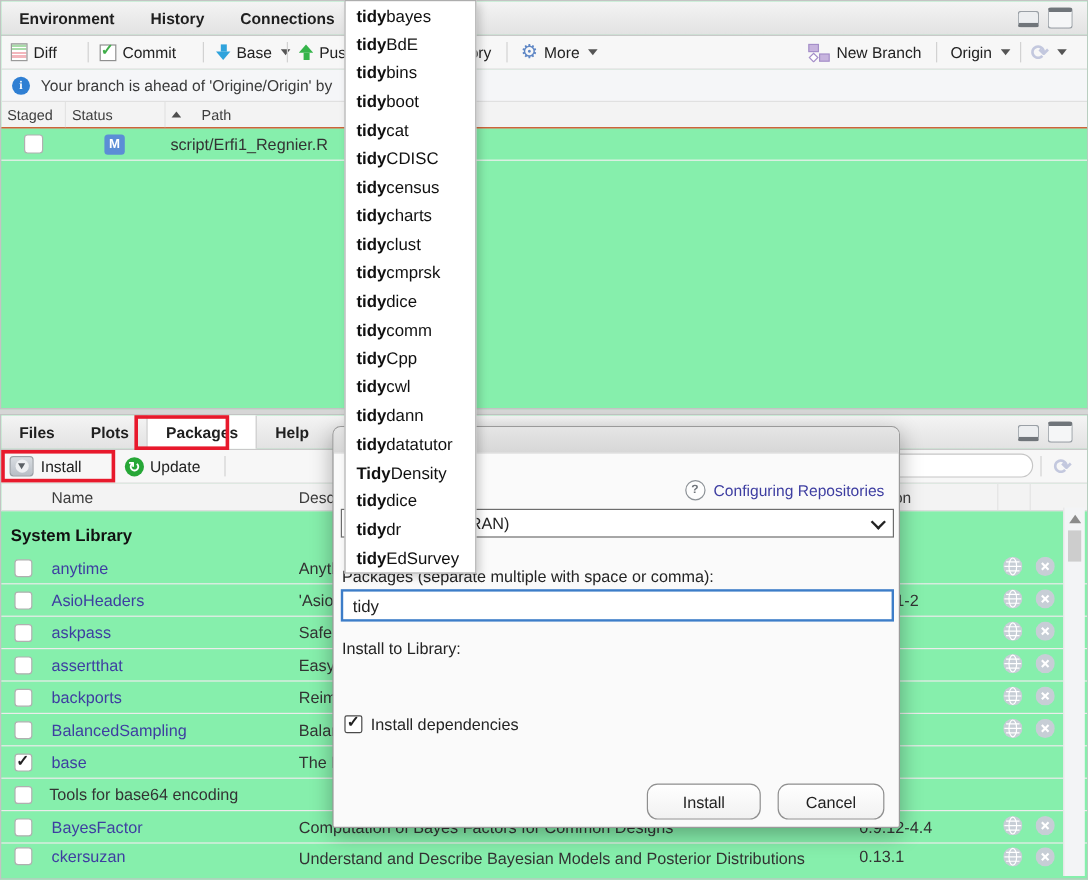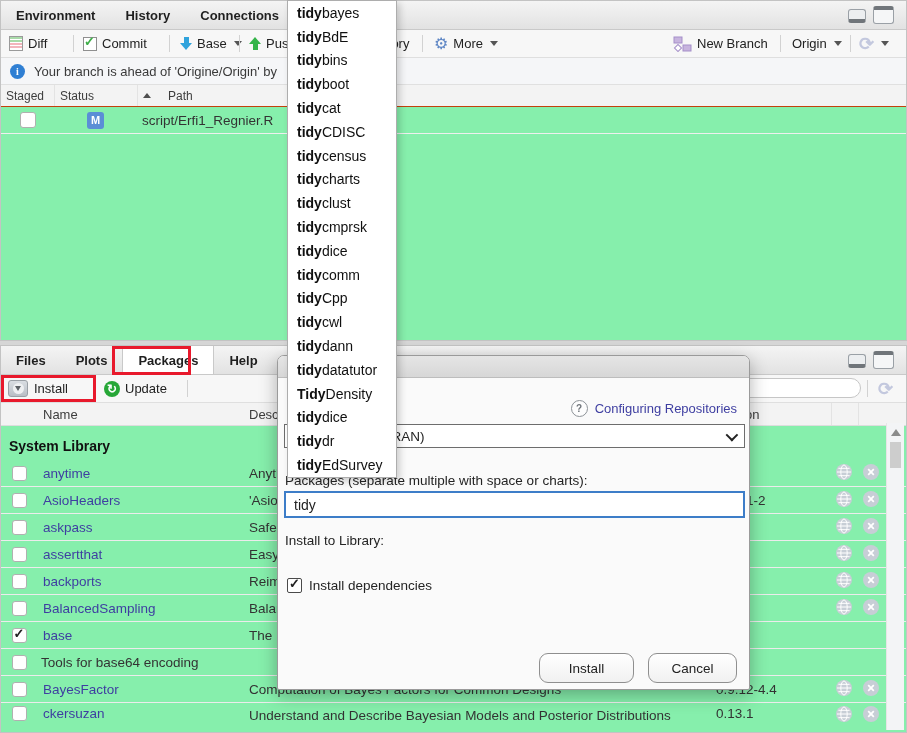--- a/index.html
+++ b/index.html
@@ -91,21 +91,21 @@
   .dlg-link-row{position:absolute;top:44px;right:12px;display:flex;align-items:center;gap:7px}
   .dlg-link{color:#3e3ea1;font-size:13px}
   .dlg-select{position:absolute;left:6px;width:461px;height:24px;border:1px solid #6d6d6d;background:#fff;display:flex;align-items:center;box-sizing:border-box;padding:0 26px 0 8px;white-space:nowrap;overflow:hidden}
   .dlg-select .chev{position:absolute;right:9px;top:7px;width:7px;height:7px;border-right:2px solid #222;border-bottom:2px solid #222;transform:rotate(45deg) translateY(-2px)}
   #dlg-repo{top:68px;padding-left:24px}
   #dlg-lib{top:196px;height:23px;font-size:13px}
   .dlg-label{position:absolute;left:7px;white-space:nowrap}
   #lbl-pkgs{top:117px}
   #lbl-lib{top:177px}
   #dlg-input{position:absolute;left:6px;top:135px;width:461px;height:27px;border:2px solid #3d7dc8;background:#fff;box-sizing:border-box;font-family:"Liberation Sans",sans-serif;font-size:14px;padding:0 8px;color:#222;outline:none}
-  .dlg-dep{position:absolute;left:9px;top:222px;display:flex;align-items:center;gap:7px}
+  .dlg-dep{position:absolute;left:9px;top:240px;display:flex;align-items:center;gap:7px}
   .cb.dark{border:1px solid #4a4a4a;border-radius:2px}
   .dlg-btn{position:absolute;top:297px;height:30px;border:1px solid #8f8f8f;border-radius:9px;background:linear-gradient(#ffffff,#f1f1f1);font-size:13.5px;color:#222;display:flex;align-items:center;justify-content:center;box-sizing:border-box}
   #btn-install{left:261px;width:95px}
   #btn-cancel{left:370px;width:89px}
 
   
   #ac{position:absolute;left:287px;top:0;width:110px;height:478px;background:#fff;border:1px solid #adadad;box-shadow:3px 3px 7px rgba(0,0,0,.18);z-index:10;box-sizing:border-box;display:flex;flex-direction:column;overflow:hidden}
   .ac-item{flex:1;display:flex;align-items:center;padding-left:9px;font-size:14px;color:#101010;white-space:nowrap}
   .ac-item b{font-weight:700}
 
@@ -519,21 +519,21 @@
 <div id="dialog">
   <div class="dlg-title"></div>
   <div class="dlg-link-row">
     <span class="icon-q">?</span>
     <span class="dlg-link">Configuring Repositories</span>
   </div>
   <div class="dlg-select" id="dlg-repo">
     <span>Repository (CRAN)</span>
     <span class="chev"></span>
   </div>
-  <div class="dlg-label" id="lbl-pkgs">Packages (separate multiple with space or charts):</div>
+  <div class="dlg-label" id="lbl-pkgs">Packages (separate multiple with space or comma):</div>
   <input id="dlg-input" value="tidy" style="">
   <div class="dlg-label" id="lbl-lib">Install to Library:</div>
   <div class="dlg-dep">
     <span class="cb dark checked"></span>
     <span>Install dependencies</span>
   </div>
   <div class="dlg-btn" id="btn-install">Install</div>
   <div class="dlg-btn" id="btn-cancel">Cancel</div>
 </div>
 

